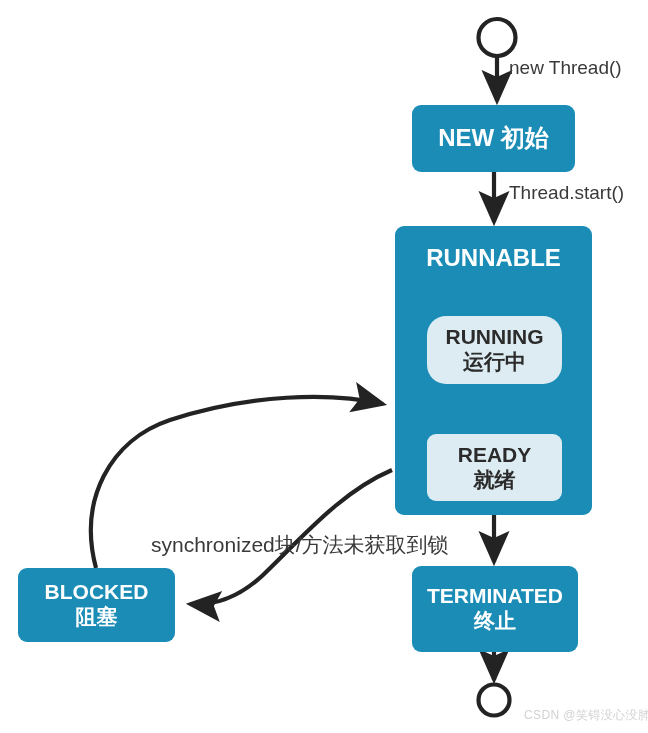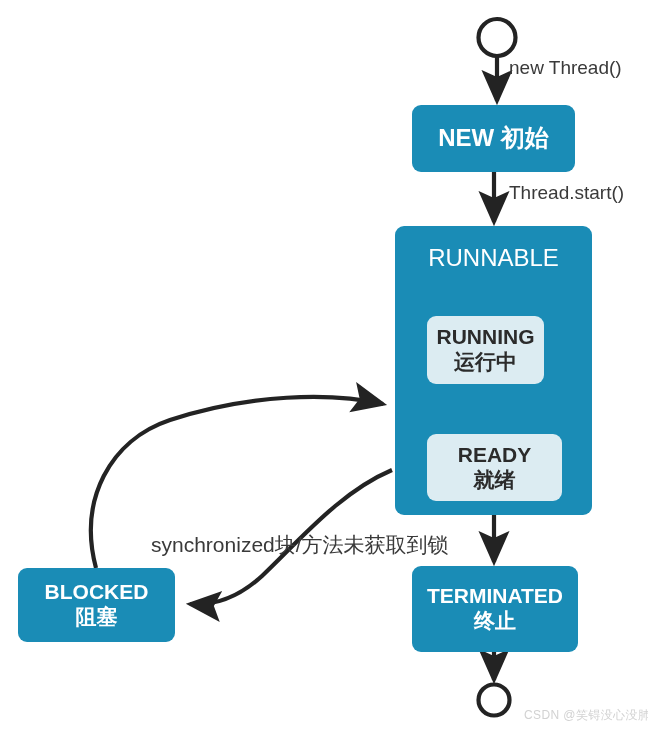--- a/index.html
+++ b/index.html
@@ -57,21 +57,21 @@
     white-space: nowrap;
     line-height: 1.1;
   }
   .runnable-title {
     position: absolute;
     left: 395px;
     top: 243px;
     width: 197px;
     text-align: center;
     color: #ffffff;
-    font-weight: normal;
+    font-weight: bold;
     font-size: 24px;
     line-height: 1.22;
   }
   .watermark {
     position: absolute;
     left: 524px;
     top: 707px;
     font-size: 12px;
     color: #d2d2d2;
     white-space: nowrap;
@@ -116,21 +116,21 @@
   <div class="node state-blue" style="left:412px; top:105px; width:163px; height:67px; font-size:24px;">
     <span class="node-line">NEW 初始</span>
   </div>
 
   <div class="node state-blue" style="left:395px; top:226px; width:197px; height:289px; justify-content:flex-start;"></div>
 
   <div class="runnable-title">
     <span class="node-line">RUNNABLE</span>
   </div>
 
-  <div class="node state-light" style="left:427px; top:316px; width:117px; height:68px; font-size:21px;">
+  <div class="node state-light" style="left:427px; top:316px; width:135px; height:68px; font-size:21px;border-radius:19px;">
     <span class="node-line">RUNNING</span>
     <span class="node-line">运行中</span>
   </div>
 
   <div class="node state-blue" style="left:18px; top:568px; width:157px; height:74px; font-size:21px;">
     <span class="node-line">BLOCKED</span>
     <span class="node-line">阻塞</span>
   </div>
 
   <div class="node state-light" style="left:427px; top:434px; width:135px; height:67px; font-size:21px;">

